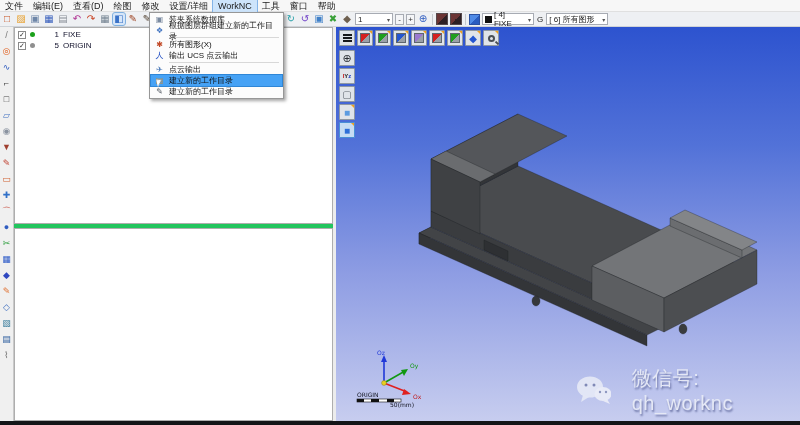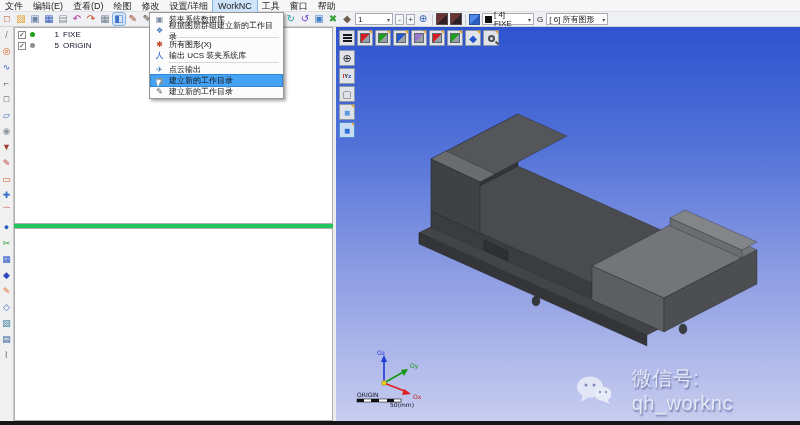--- a/index.html
+++ b/index.html
@@ -299,21 +299,21 @@
         <span class="dd-ico" style="color: rgb(63, 114, 192);">❖</span>
         <span>根据图层群组建立新的工作目录</span>
       </div>
       <div class="dd-sep"></div>
       <div class="dd-item">
         <span class="dd-ico" style="color: rgb(194, 74, 40);">✱</span>
         <span>所有图形(X)</span>
       </div>
       <div class="dd-item">
         <span class="dd-ico" style="color: rgb(36, 81, 196);">人</span>
-        <span>输出 UCS 装夹系统库</span>
+        <span>输出 UCS 点云输出</span>
       </div>
       <div class="dd-sep"></div>
       <div class="dd-item">
         <span class="dd-ico" style="color: rgb(72, 119, 182);">✈</span>
         <span>点云输出</span>
       </div>
       <div class="dd-item hl">
         <span class="dd-ico" style="color: rgb(210, 136, 42);">▤</span>
         <span>建立新的工作目录</span>
         <span class="cursor-icon"></span>

